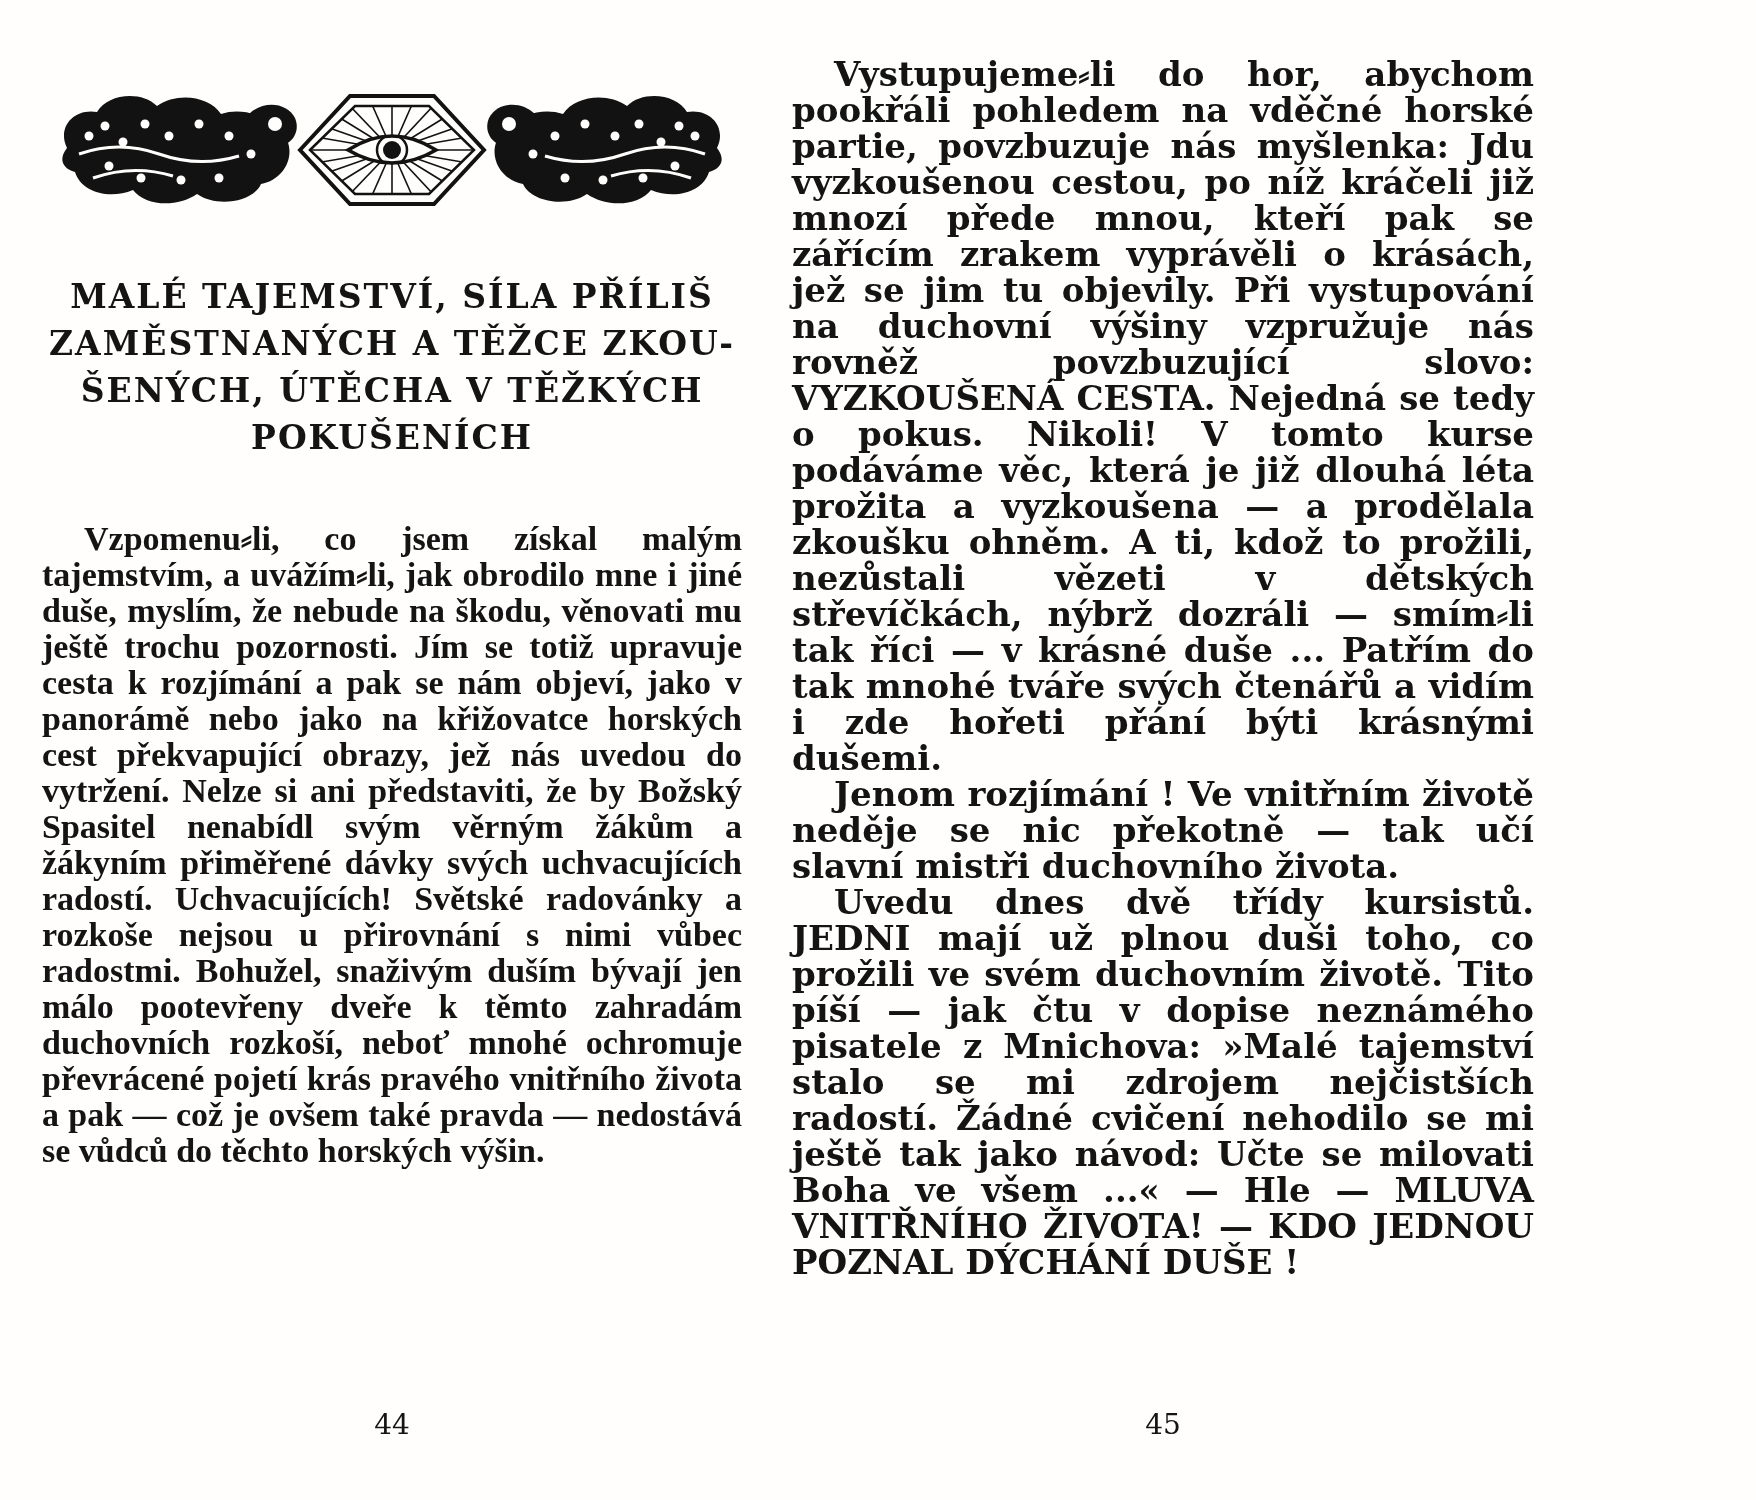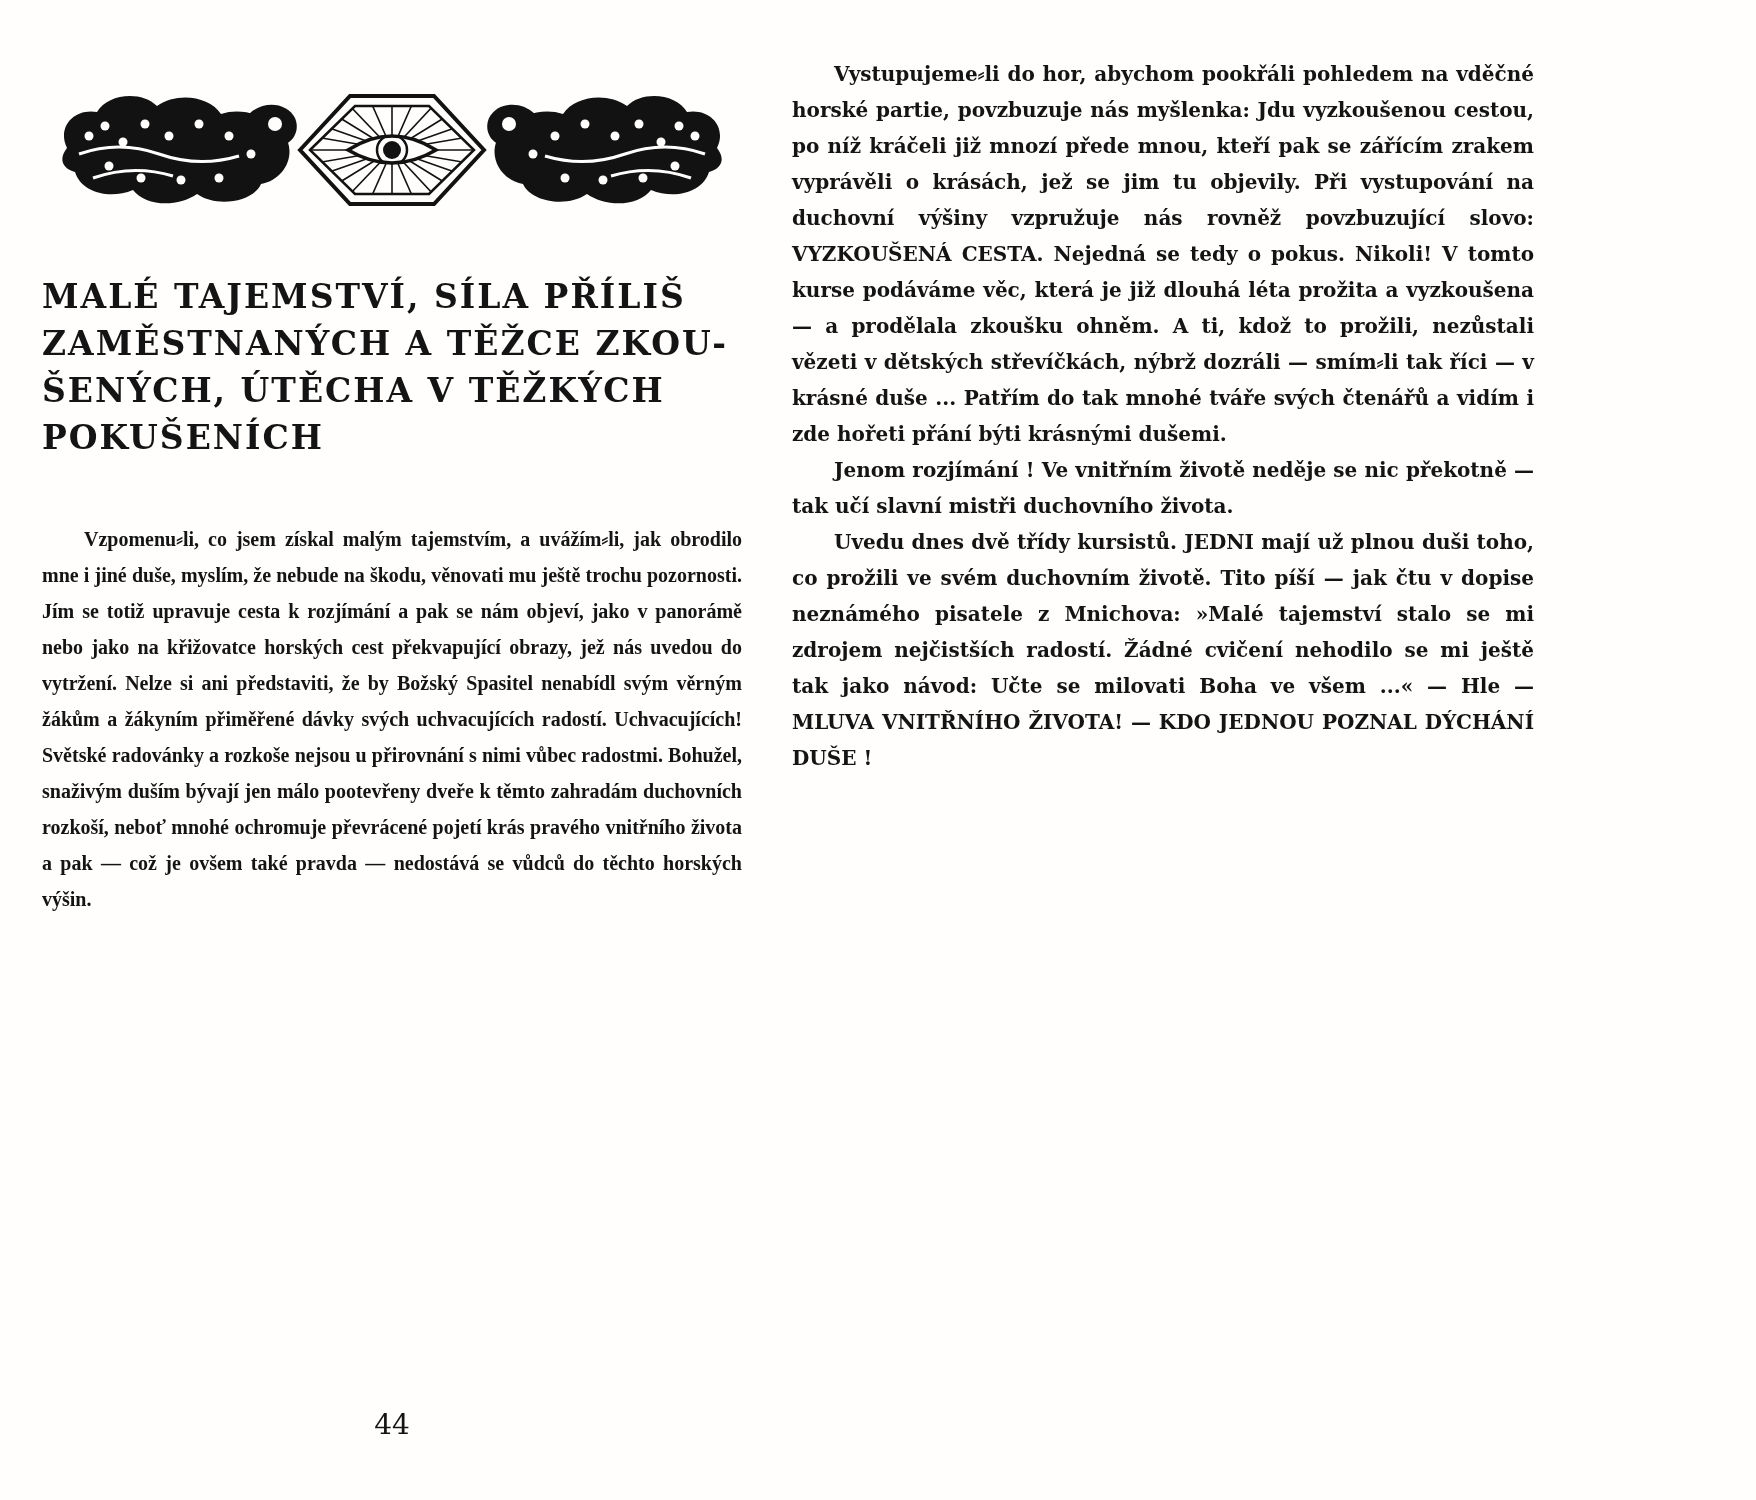--- a/index.html
+++ b/index.html
@@ -18,26 +18,26 @@
   .ornament{
     margin:84px auto 0 auto;
     width:686px;height:132px;
     display:block;
   }
   .chapter-title{
     margin:58px 0 0 0;
     font-size:33px;
     line-height:1.42;
     letter-spacing:2px;
-    text-align:left;
+    text-align:center;
     white-space:pre-line;
     font-weight:700;
   }
   .bodytext{
-    font-size:20px;
+    font-size:34px;
     line-height:36px;
     text-align:justify;
     text-justify:inter-word;
   }
   .page-left .bodytext{margin-top:60px;font-family:Liberation Serif, serif;}
   .page-right .bodytext{margin-top:56px;}
   .bodytext p{
     margin:0;
     text-indent:42px;
   }
@@ -141,14 +141,15 @@
 
   <div class="page page-right">
     <div class="bodytext">
       <p>Vystupujeme⸗li do hor, abychom pookřáli pohledem na vděčné horské partie, povzbuzuje nás myšlenka: Jdu vyzkoušenou cestou, po níž kráčeli již mnozí přede mnou, kteří pak se zářícím zrakem vyprávěli o krásách, jež se jim tu objevily. Při vystupování na duchovní výšiny vzpružuje nás rovněž povzbuzující slovo: VYZKOUŠENÁ CESTA. Nejedná se tedy o pokus. Nikoli! V tomto kurse podáváme věc, která je již dlouhá léta prožita a vyzkoušena — a prodělala zkoušku ohněm. A ti, kdož to prožili, nezůstali vězeti v dětských střevíčkách, nýbrž dozráli — smím⸗li tak říci — v krásné duše ... Patřím do tak mnohé tváře svých čtenářů a vidím i zde hořeti přání býti krásnými dušemi.</p>
       <p>Jenom rozjímání ! Ve vnitřním životě neděje se nic překotně — tak učí slavní mistři duchovního života.</p>
       <p>Uvedu dnes dvě třídy kursistů. JEDNI mají už plnou duši toho, co prožili ve svém duchovním životě. Tito píší — jak čtu v dopise neznámého pisatele z Mnichova: »Malé tajemství stalo se mi zdrojem nejčistších radostí. Žádné cvičení nehodilo se mi ještě tak jako návod: Učte se milovati Boha ve všem ...« — Hle — MLUVA VNITŘNÍHO ŽIVOTA! — KDO JEDNOU POZNAL DÝCHÁNÍ DUŠE !</p>
     </div>
   </div>
 
   <div class="pagenum pagenum-left">44</div>
+  <div class="pagenum pagenum-right">45</div>
 
 </div>
 
 </body></html>

